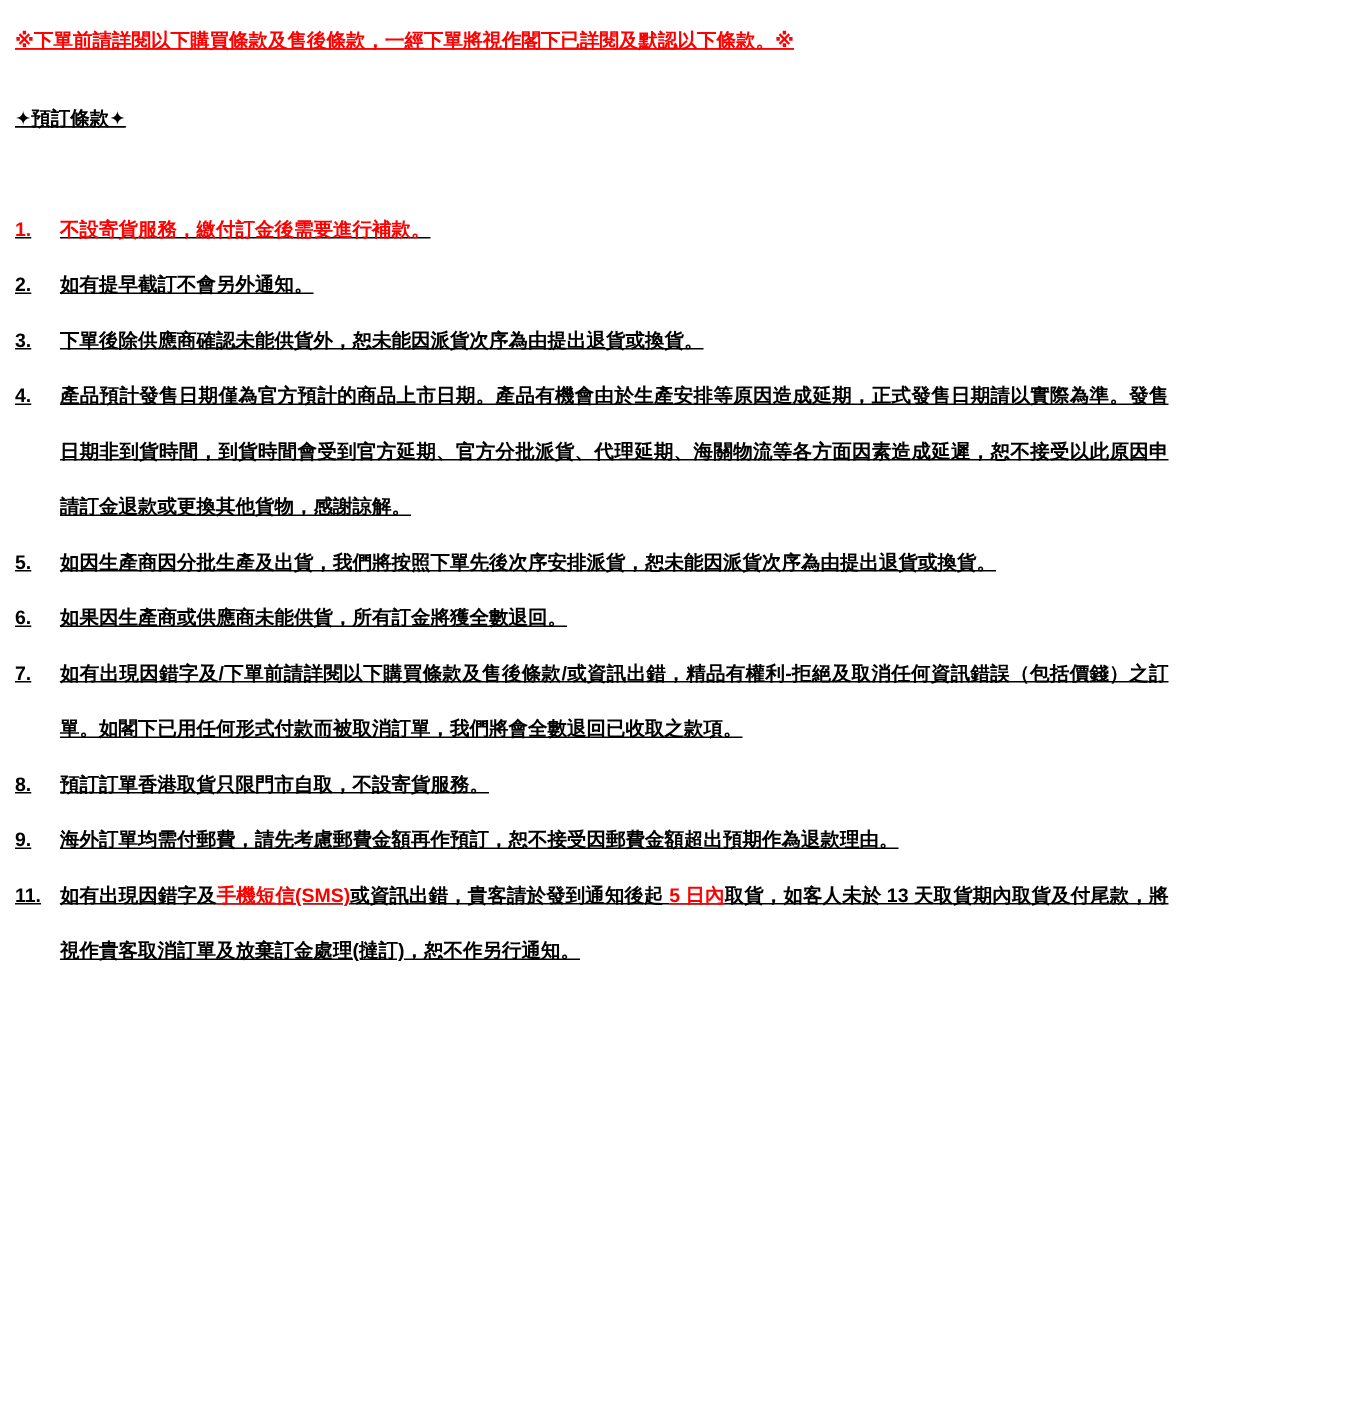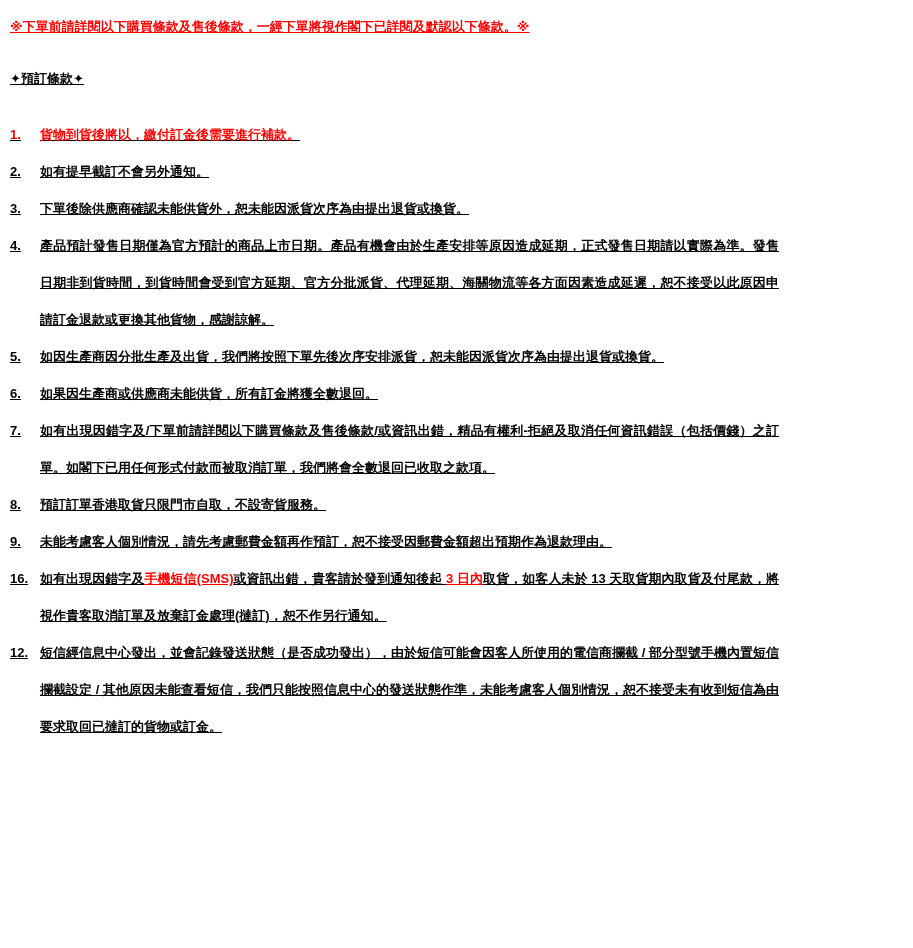--- a/index.html
+++ b/index.html
@@ -26,21 +26,21 @@
   .title{
     color:var(--red);
     text-decoration:underline;
     line-height:30px;
     margin-bottom:22px;
   }
   .heading{
     color:var(--ink);
     text-decoration:underline;
     line-height:30px;
-    margin-bottom:22px;
+    margin-bottom:40px;
   }
   .list{
     width:100%;
   }
   .item{
     display:flex;
     align-items:flex-start;
     line-height:37px;
   }
   .num{
@@ -67,21 +67,21 @@
 <body>
 
 <div class="page">
   <div class="title">※下單前請詳閱以下購買條款及售後條款，一經下單將視作閣下已詳閱及默認以下條款。※</div>
 
   <div class="heading">✦預訂條款✦</div>
 
   <div class="list">
       <div class="item">
         <span class="num red">1.</span>
-        <span class="text"><span class="red">貨物到貨後將以，繳付訂金後需要進行補款。</span></span>
+        <span class="text"><span class="red">不設寄貨服務，繳付訂金後需要進行補款。</span></span>
       </div>
       <div class="item">
         <span class="num">2.</span>
         <span class="text"><span>如有提早截訂不會另外通知。</span></span>
       </div>
       <div class="item">
         <span class="num">3.</span>
         <span class="text"><span>下單後除供應商確認未能供貨外，恕未能因派貨次序為由提出退貨或換貨。</span></span>
       </div>
       <div class="item">
@@ -99,24 +99,20 @@
       <div class="item">
         <span class="num">7.</span>
         <span class="text"><span>如有出現因錯字及/下單前請詳閱以下購買條款及售後條款/或資訊出錯，精品有權利-拒絕及取消任何資訊錯誤（包括價錢）之訂單。如閣下已用任何形式付款而被取消訂單，我們將會全數退回已收取之款項。</span></span>
       </div>
       <div class="item">
         <span class="num">8.</span>
         <span class="text"><span>預訂訂單香港取貨只限門市自取，不設寄貨服務。</span></span>
       </div>
       <div class="item">
         <span class="num">9.</span>
-        <span class="text"><span>未能考慮客人個別情況，請先考慮郵費金額再作預訂，恕不接受因郵費金額超出預期作為退款理由。</span></span>
+        <span class="text"><span>海外訂單均需付郵費，請先考慮郵費金額再作預訂，恕不接受因郵費金額超出預期作為退款理由。</span></span>
       </div>
       <div class="item">
-        <span class="num">16.</span>
-        <span class="text"><span>如有出現因錯字及</span><span class="red-em">手機短信(SMS)</span><span>或資訊出錯，貴客請於發到通知後起 </span><span class="red-em">3 日內</span><span>取貨，如客人未於 13 天取貨期內取貨及付尾款，將視作貴客取消訂單及放棄訂金處理(撻訂)，恕不作另行通知。</span></span>
-      </div>
-      <div class="item">
-        <span class="num">12.</span>
-        <span class="text"><span>短信經信息中心發出，並會記錄發送狀態（是否成功發出），由於短信可能會因客人所使用的電信商攔截 / 部分型號手機內置短信攔截設定 / 其他原因未能查看短信，我們只能按照信息中心的發送狀態作準，未能考慮客人個別情況，恕不接受未有收到短信為由要求取回已撻訂的貨物或訂金。</span></span>
+        <span class="num">11.</span>
+        <span class="text"><span>如有出現因錯字及</span><span class="red-em">手機短信(SMS)</span><span>或資訊出錯，貴客請於發到通知後起 </span><span class="red-em">5 日內</span><span>取貨，如客人未於 13 天取貨期內取貨及付尾款，將視作貴客取消訂單及放棄訂金處理(撻訂)，恕不作另行通知。</span></span>
       </div>
     </div>
 </div>
 
 </body></html>

